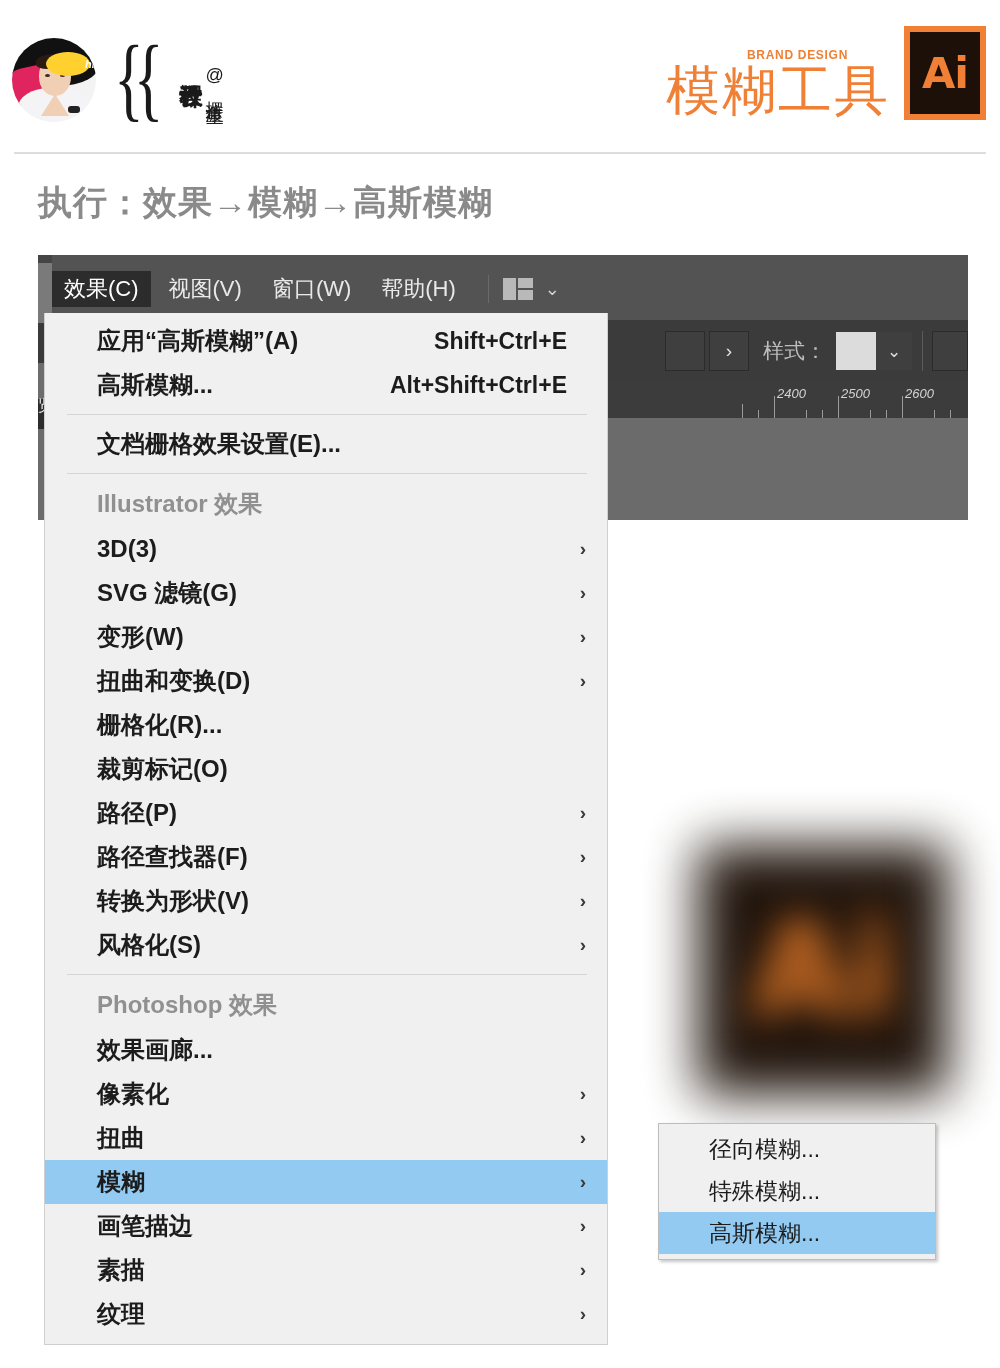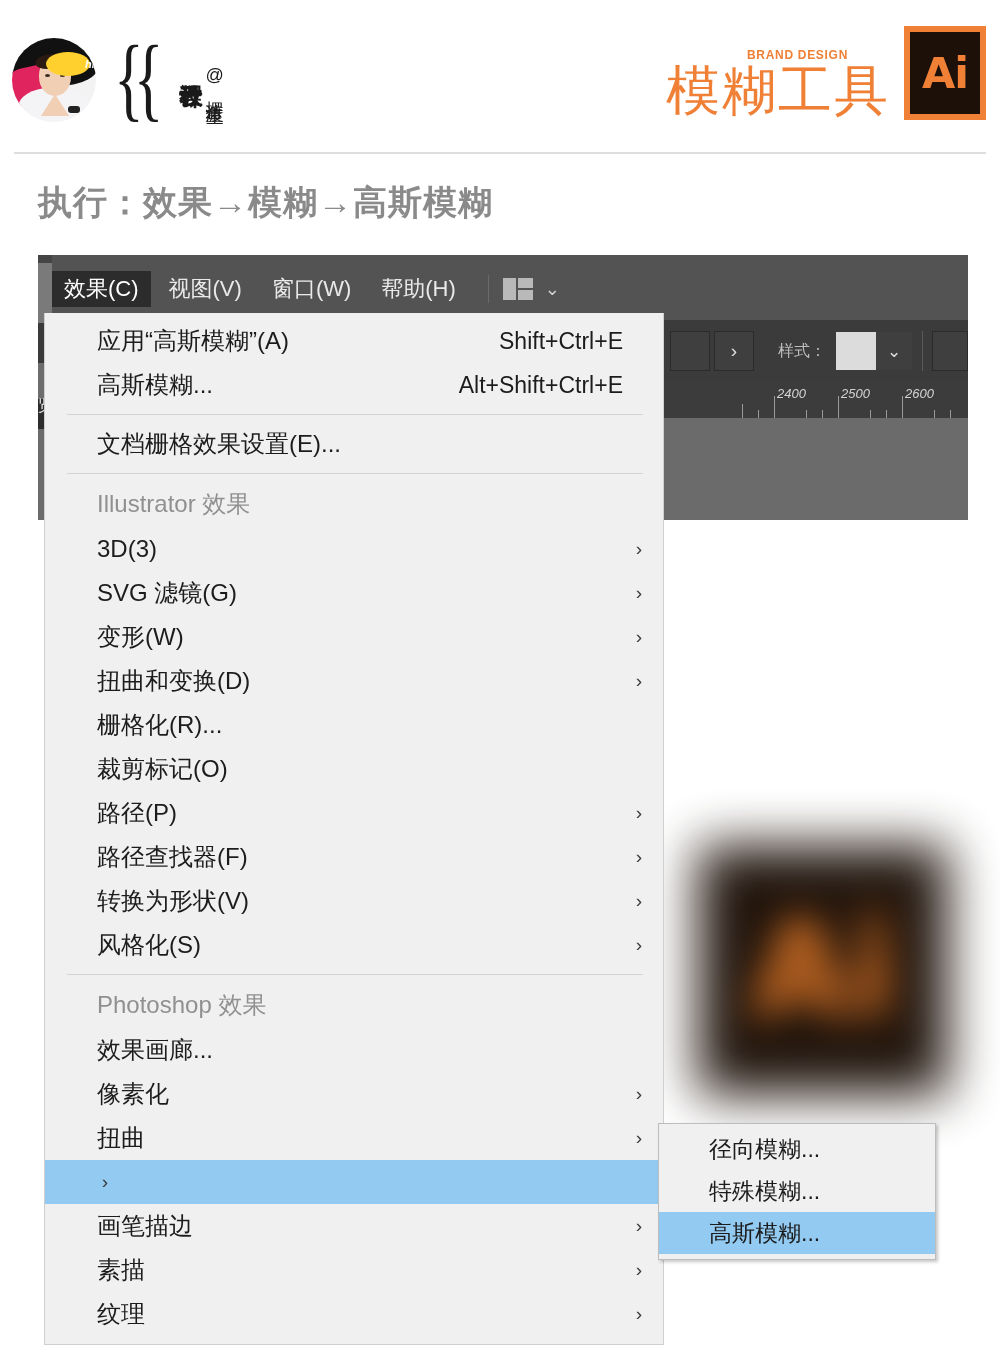--- a/index.html
+++ b/index.html
@@ -112,21 +112,21 @@
   .ws-chev { margin-left: 12px; color: #d6d6d6; font-size: 18px; line-height: 1; }
 
   
   .style-ctrl { position: absolute; right: 0px; top: 76px; display: flex; align-items: center; }
   .sc-box { width: 40px; height: 40px; background: #3f3f3f; border: 1px solid #2b2b2b; }
   .sc-arrowbtn {
     width: 40px; height: 40px; background: #3f3f3f; border: 1px solid #2b2b2b;
     color: #e0e0e0; font-size: 19px; display: flex; align-items: center; justify-content: center;
     margin-left: 4px;
   }
-  .sc-label { color: #bdbdbd; font-size: 16px; margin: 0 10px 0 24px; }
+  .sc-label { color: #bdbdbd; font-size: 21px; margin: 0 10px 0 14px; }
   .sc-swatch { width: 40px; height: 38px; background: #dcdcdc; }
   .sc-chev {
     width: 36px; height: 38px; background: #3f3f3f; color: #e0e0e0; font-size: 17px;
     display: flex; align-items: center; justify-content: center;
   }
   .sc-tail { width: 1px; height: 40px; background: #5a5a5a; margin-left: 10px; }
   .sc-box2 { width: 36px; height: 40px; background: #3f3f3f; border: 1px solid #2b2b2b; margin-left: 9px; }
 
   .ruler-marks { position: absolute; left: 0; top: 0; width: 100%; height: 36px; }
   .rm-tick { position: absolute; bottom: 0; width: 1px; background: #9a9a9a; }
@@ -139,23 +139,24 @@
   }
   .art-blur-letter {
     position: absolute; left: 660px; top: 590px; width: 250px; height: 250px;
     display: flex; align-items: center; justify-content: center;
     color: #e07726; font-size: 130px; font-weight: bold; filter: blur(19px);
     font-family: "DejaVu Sans", sans-serif;
   }
 
   
   .menu {
-    position: absolute; left: 6px; top: 58px; width: 620px;
+    position: absolute; left: 6px; top: 58px; width: 564px;
     background: #f0f0f0; border: 1px solid #cfcfcf; border-top: none;
     padding: 6px 0 8px 0;
+    font-weight: bold;
   }
   .mi {
     position: relative; height: 44px; display: flex; align-items: center;
     padding: 0 16px 0 52px; font-size: 24px; color: #1c1c1c; white-space: nowrap;
   }
   .mi .lbl { flex: 1; }
   .mi .accel { color: #1c1c1c; font-size: 23px; padding-right: 8px; }
   .mi .arrow { color: #3a3a3a; font-size: 19px; width: 16px; text-align: center; }
   .mi.header-lbl { color: #909090; height: 46px; }
   .mi.sel { background: #92caf2; }
@@ -345,20 +346,21 @@
         </div>
         <div class="mi">
           <span class="lbl">像素化</span>
           <span class="arrow">›</span>
         </div>
         <div class="mi">
           <span class="lbl">扭曲</span>
           <span class="arrow">›</span>
         </div>
         <div class="mi sel">
+          <span class="lbl">模糊</span>
           <span class="arrow">›</span>
         </div>
         <div class="mi">
           <span class="lbl">画笔描边</span>
           <span class="arrow">›</span>
         </div>
         <div class="mi">
           <span class="lbl">素描</span>
           <span class="arrow">›</span>
         </div>

